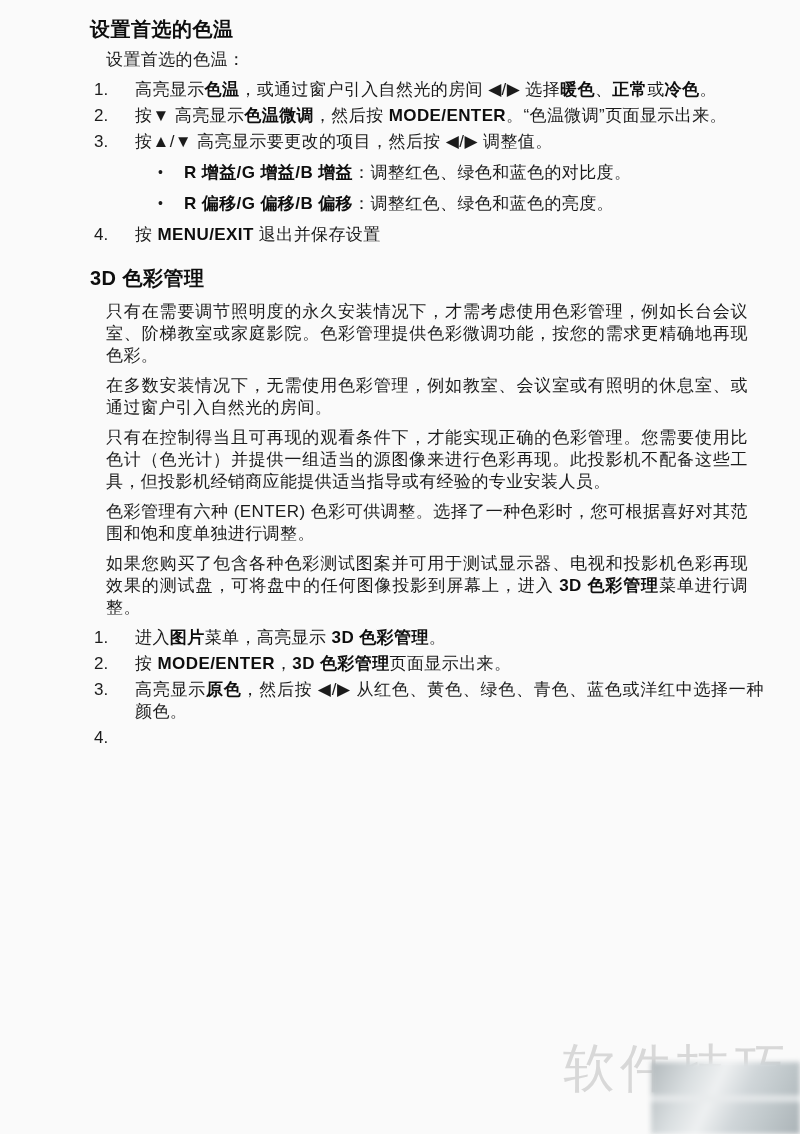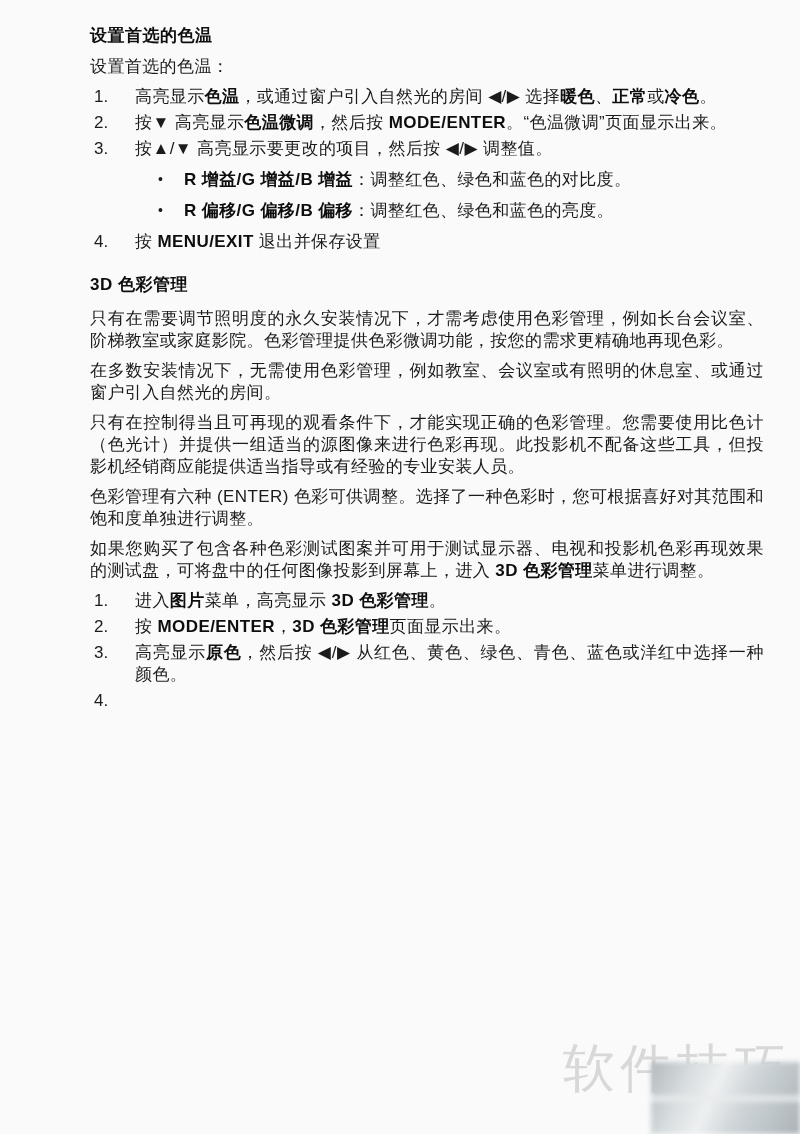--- a/index.html
+++ b/index.html
@@ -17,33 +17,33 @@
   }
   .content{
     position:absolute;
     left:90px;top:14px;
     width:674px;
     font-size:17px;
     line-height:22px;
     letter-spacing:0.4px;
   }
   h1.heading{
-    font-size:17px;
+    font-size:20px;
     line-height:30px;
-    margin:7px 0 5px 0;
+    margin:0 0 5px 0;
     font-weight:bold;
     color:#101010;
     letter-spacing:0.5px;
   }
   h1.heading.h2{
     margin-top:17px;
     margin-bottom:4px;
   }
   p.para{
-    margin:8px 0;
+    margin:8px 16px;
     text-align:justify;
   }
   p.para.lead{margin-top:0;}
   .li{
     position:relative;
     padding-left:45px;
     margin:4px 0;
     text-align:justify;
   }
   .li .num{

